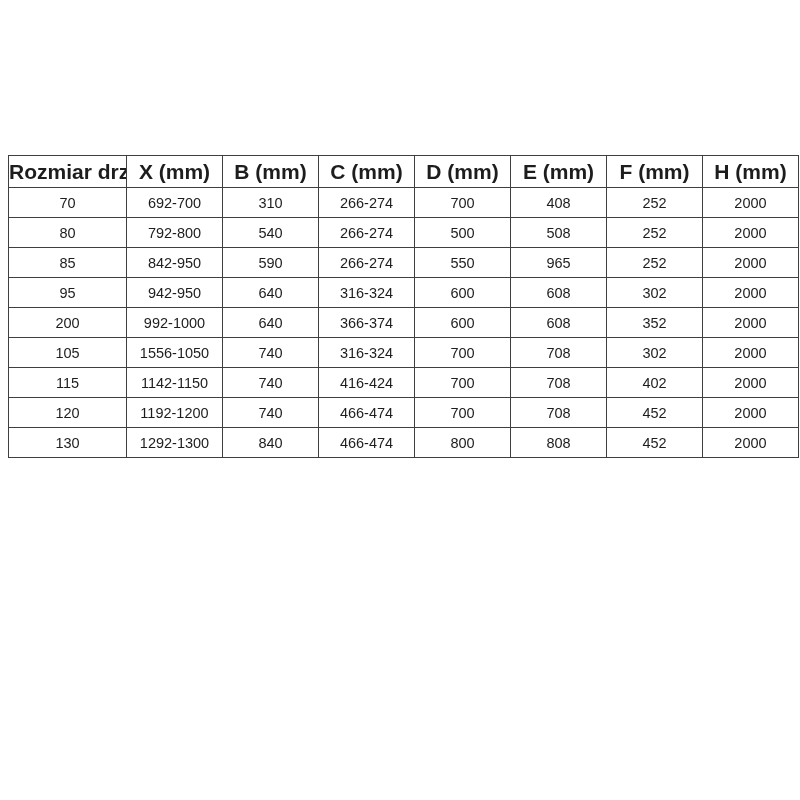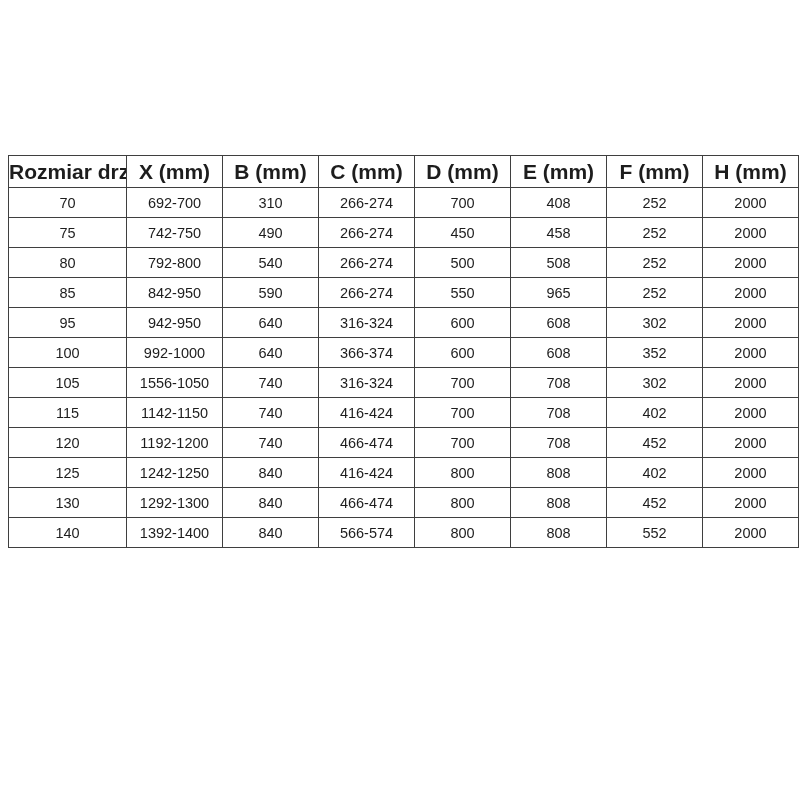--- a/index.html
+++ b/index.html
@@ -85,30 +85,20 @@
     <td>70</td>
     <td>692-700</td>
     <td>310</td>
     <td>266-274</td>
     <td>700</td>
     <td>408</td>
     <td>252</td>
     <td>2000</td>
   </tr>
           <tr>
-    <td>75</td>
-    <td>742-750</td>
-    <td>490</td>
-    <td>266-274</td>
-    <td>450</td>
-    <td>458</td>
-    <td>252</td>
-    <td>2000</td>
-  </tr>
-          <tr>
     <td>80</td>
     <td>792-800</td>
     <td>540</td>
     <td>266-274</td>
     <td>500</td>
     <td>508</td>
     <td>252</td>
     <td>2000</td>
   </tr>
           <tr>
@@ -125,21 +115,21 @@
     <td>95</td>
     <td>942-950</td>
     <td>640</td>
     <td>316-324</td>
     <td>600</td>
     <td>608</td>
     <td>302</td>
     <td>2000</td>
   </tr>
           <tr>
-    <td>100</td>
+    <td>200</td>
     <td>992-1000</td>
     <td>640</td>
     <td>366-374</td>
     <td>600</td>
     <td>608</td>
     <td>352</td>
     <td>2000</td>
   </tr>
           <tr>
     <td>105</td>
@@ -165,45 +155,25 @@
     <td>120</td>
     <td>1192-1200</td>
     <td>740</td>
     <td>466-474</td>
     <td>700</td>
     <td>708</td>
     <td>452</td>
     <td>2000</td>
   </tr>
           <tr>
-    <td>125</td>
-    <td>1242-1250</td>
-    <td>840</td>
-    <td>416-424</td>
-    <td>800</td>
-    <td>808</td>
-    <td>402</td>
-    <td>2000</td>
-  </tr>
-          <tr>
     <td>130</td>
     <td>1292-1300</td>
     <td>840</td>
     <td>466-474</td>
     <td>800</td>
     <td>808</td>
     <td>452</td>
     <td>2000</td>
   </tr>
-          <tr>
-    <td>140</td>
-    <td>1392-1400</td>
-    <td>840</td>
-    <td>566-574</td>
-    <td>800</td>
-    <td>808</td>
-    <td>552</td>
-    <td>2000</td>
-  </tr>
         </tbody>
     </table>
   </div>
 </div>
 
 </body></html>

